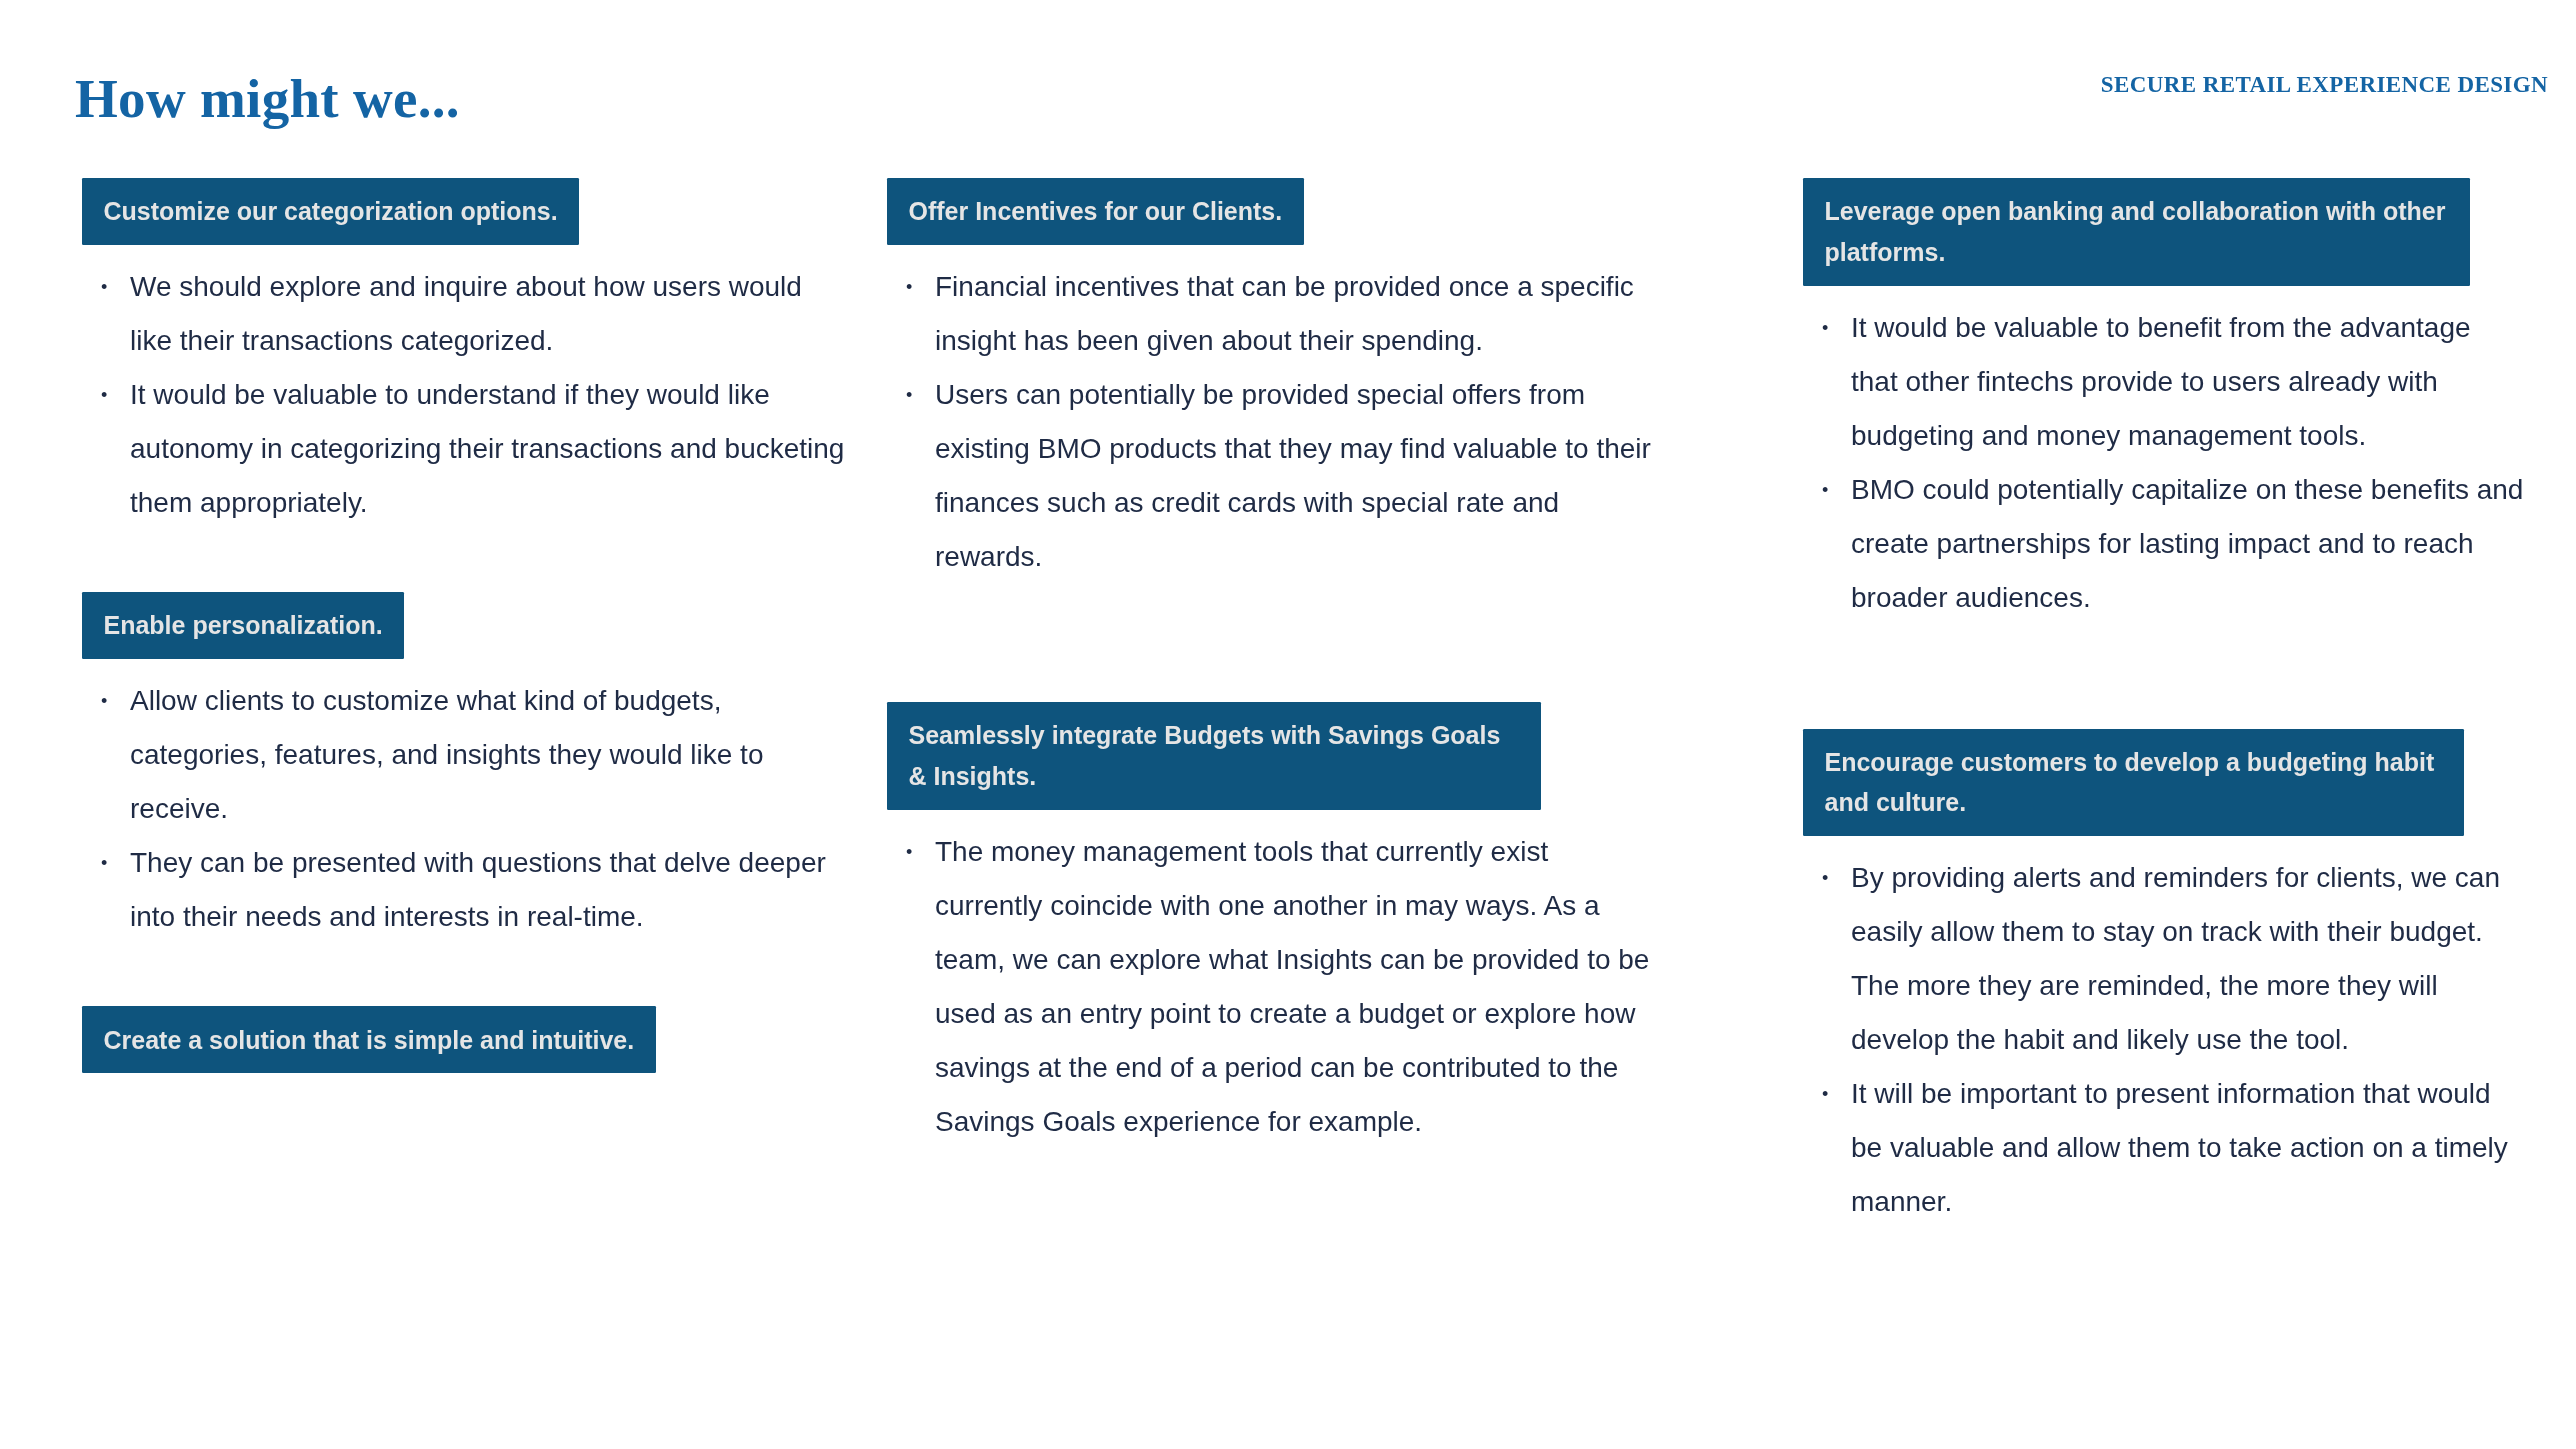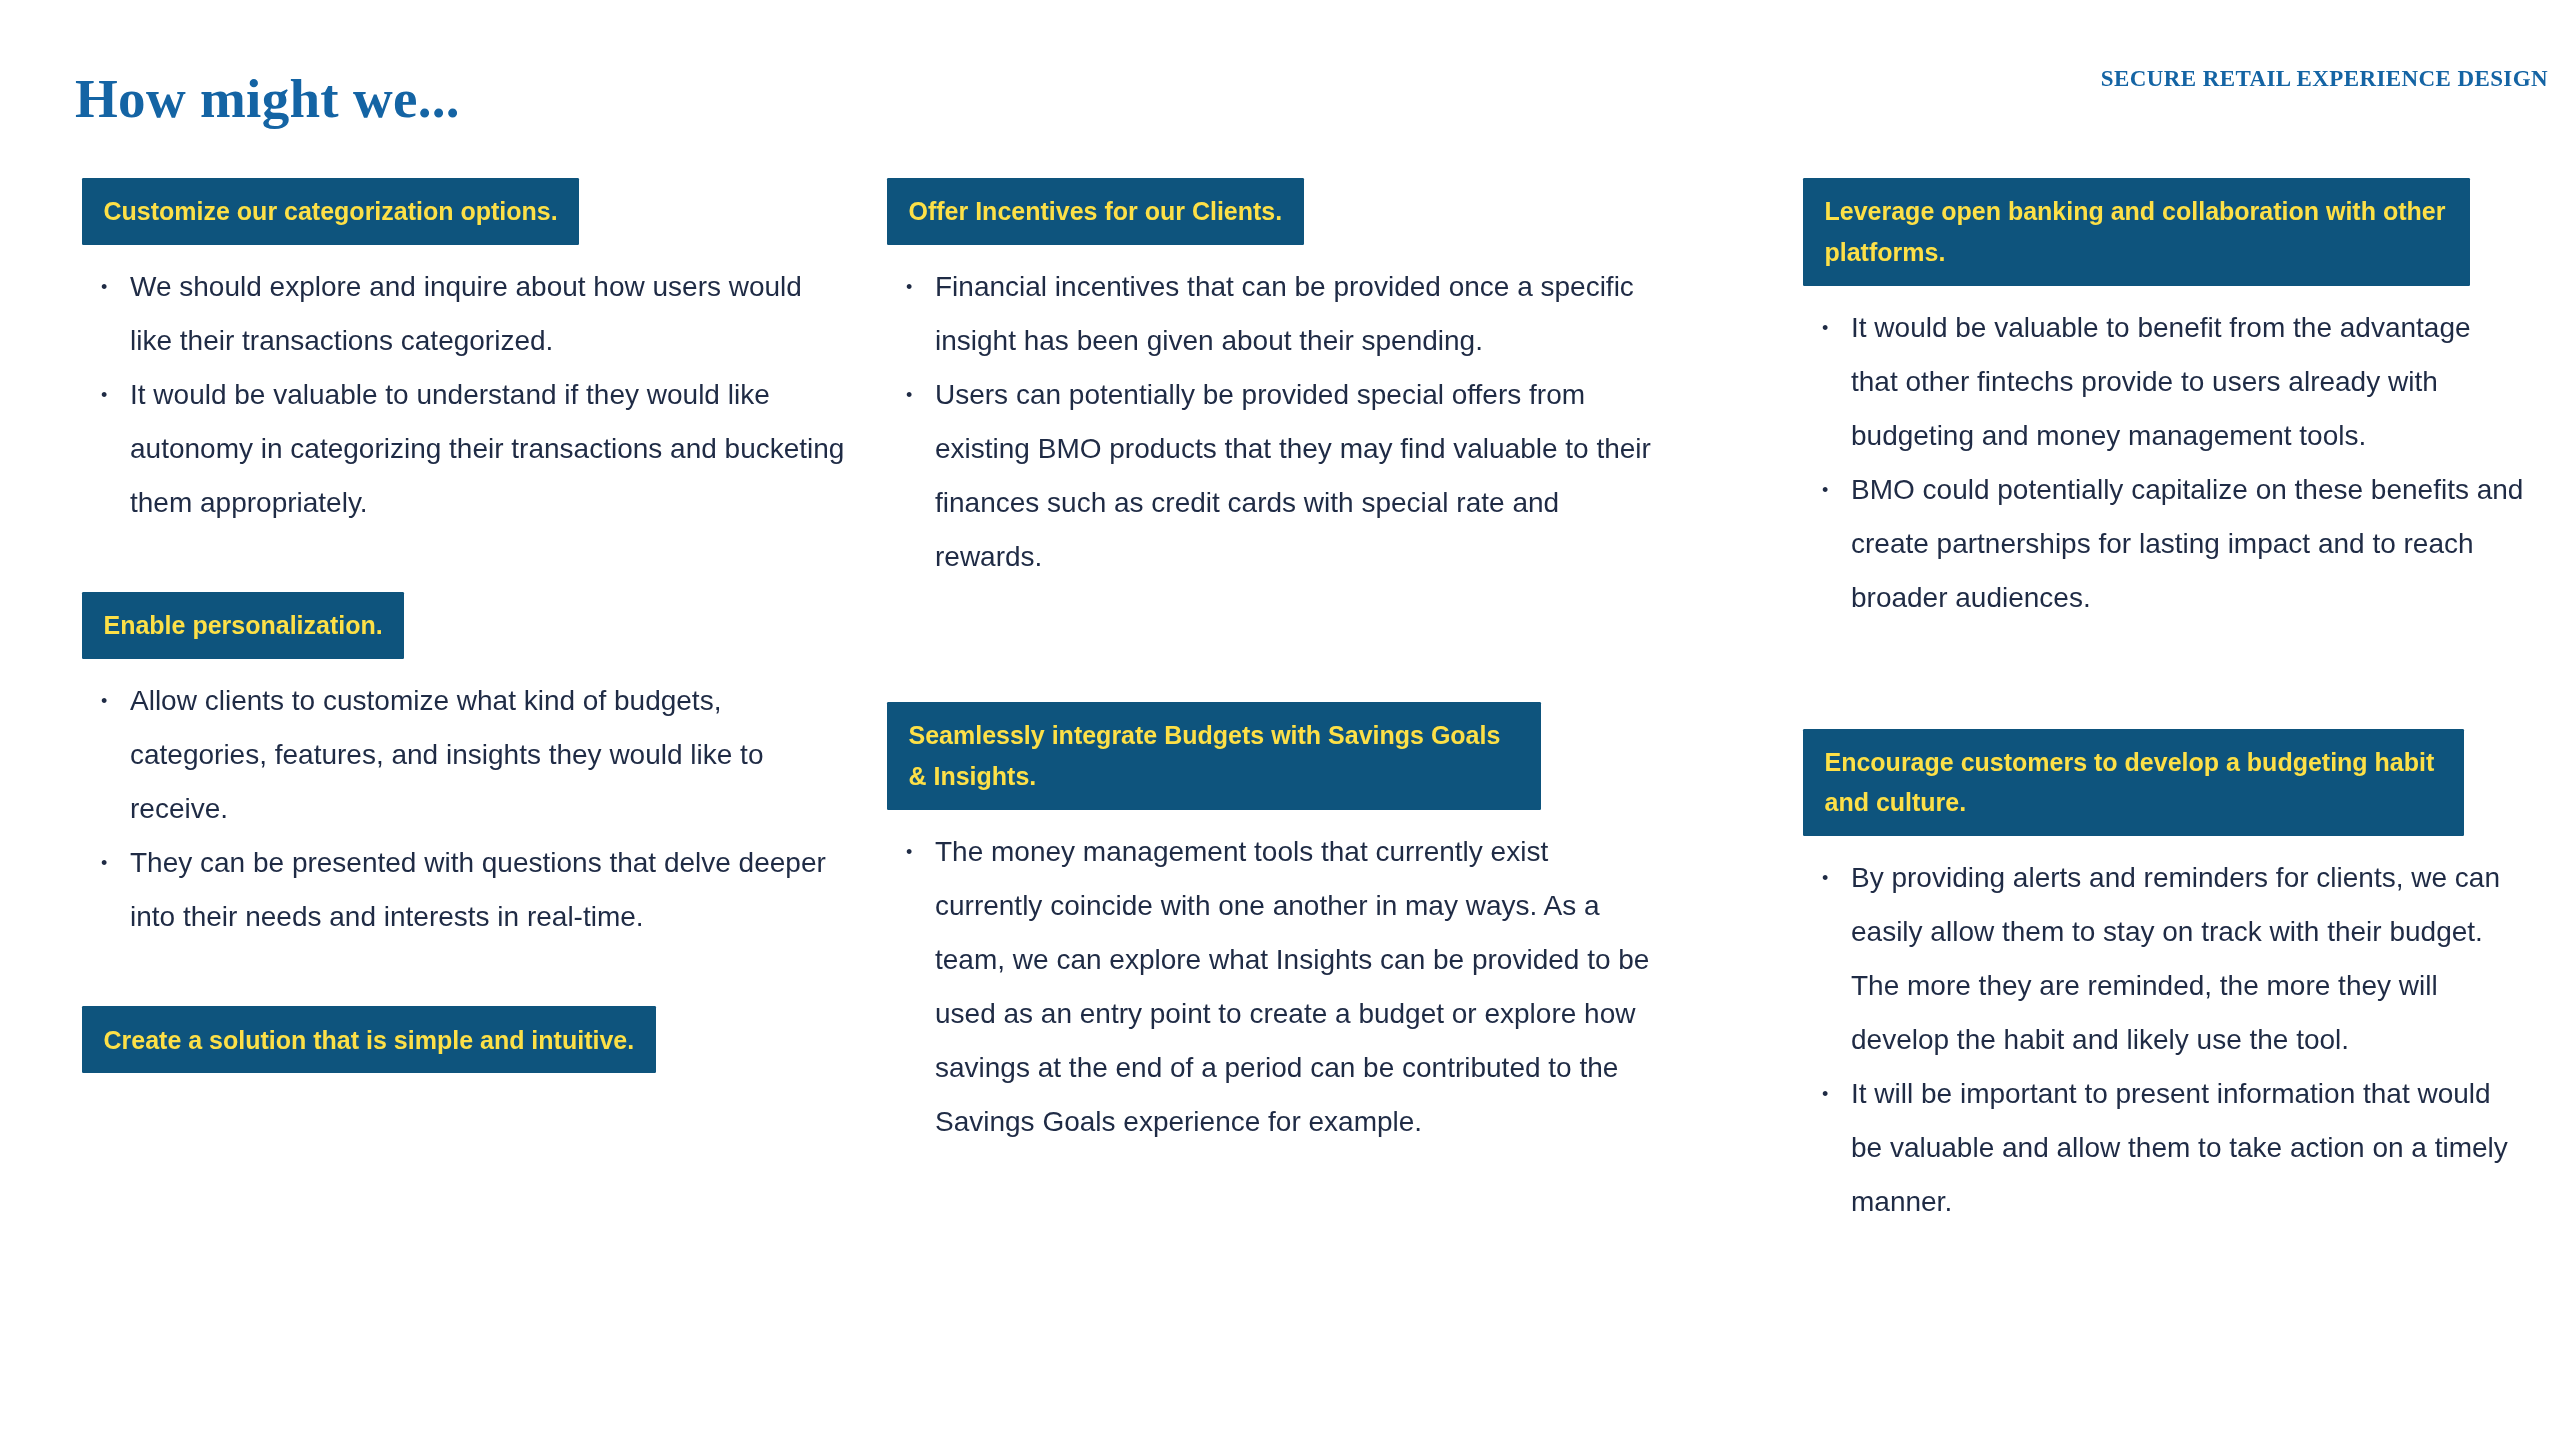--- a/index.html
+++ b/index.html
@@ -25,21 +25,21 @@
   }
   h1.page-title {
     margin: 0;
     font-size: 55px;
     font-weight: 700;
     color: #1464A4;
     letter-spacing: 0.3px;
   }
   .corner-label {
     position: absolute;
-    top: 66px;
+    top: 72px;
     right: 28px;
     font-size: 23px;
     font-weight: 700;
     color: #1464A4;
     letter-spacing: 0.4px;
     text-transform: uppercase;
   }
   .columns {
     display: flex;
     align-items: flex-start;
@@ -52,21 +52,21 @@
   .col-3 { width: 721px; margin-left: 141px; }
 
   .block { margin: 0; }
   .gap-md { margin-top: 62px; }
   .gap-lg { margin-top: 104px; }
   .gap-xl { margin-top: 118px; }
 
   .badge {
     display: inline-block;
     background: #0E547D;
-    color: #fde047;
+    color: #e5e5e5;
     font-size: 25px;
     font-weight: 700;
     line-height: 1.62;
     padding: 13.4px 21.5px;
     border-radius: 1.3px;
     box-sizing: border-box;
   }
   .badge.mw-975 { max-width: 654px; }
   .badge.mw-995 { max-width: 667px; }
   .badge.mw-985 { max-width: 661px; }

